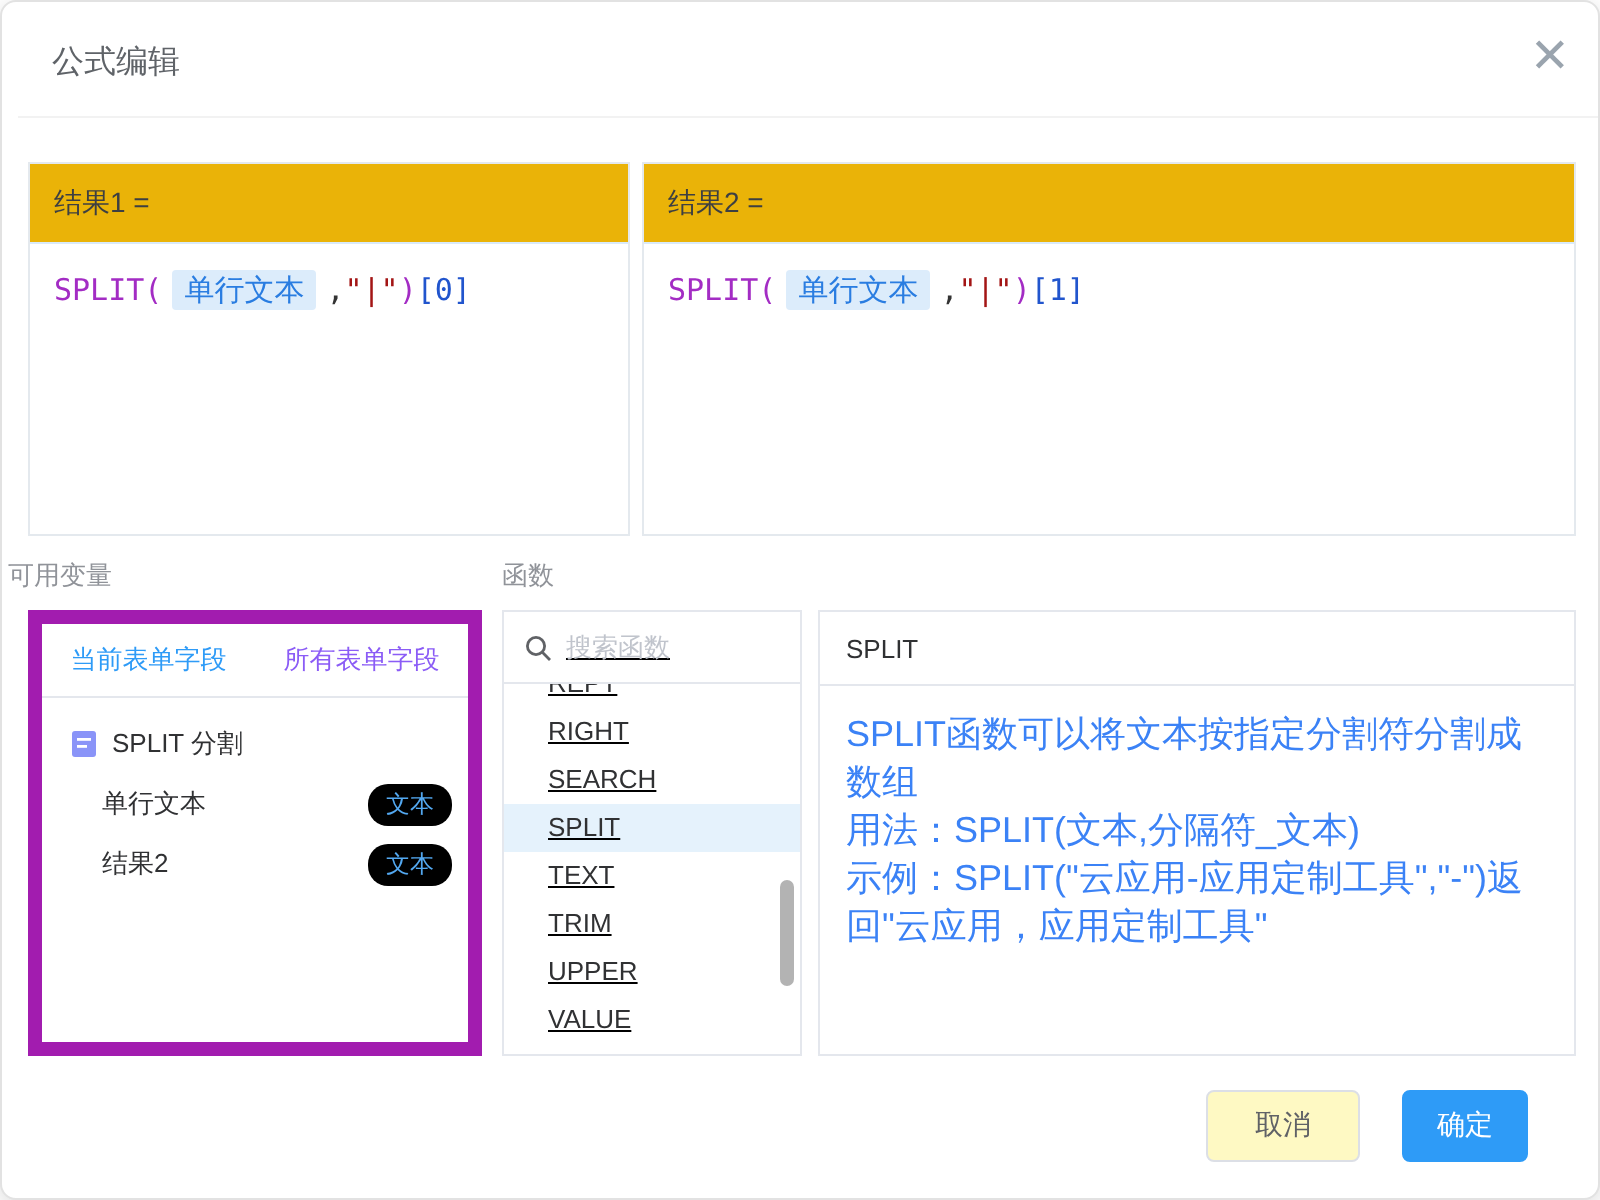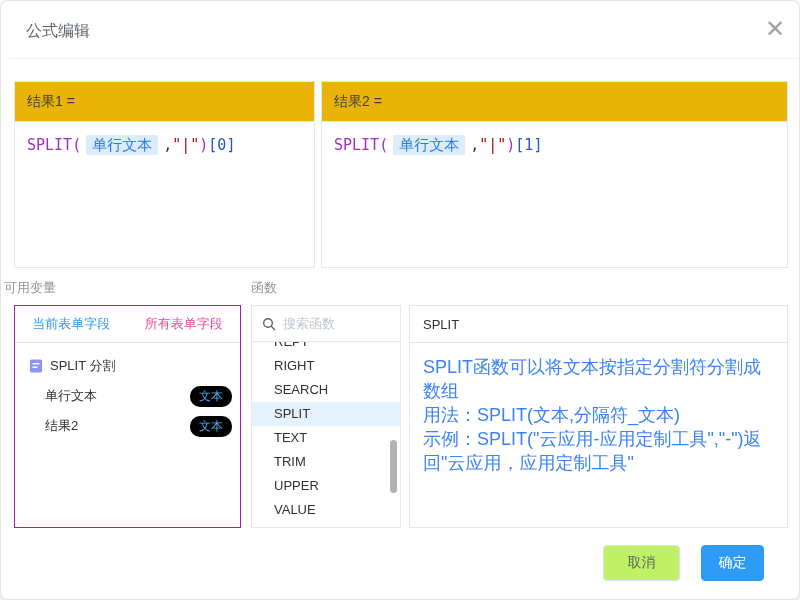--- a/index.html
+++ b/index.html
@@ -25,52 +25,52 @@
   .tok-str   { color:#a31515; }
   .tok-close { color:#a32cc4; }
   .tok-idx   { color:#2155cd; }
 
   
   .sec-label { position:absolute; top:278px; font-size:13px; color:#909399; }
   .sec-label.vars { left:3px; }
   .sec-label.funcs { left:250px; }
 
   
-  .vars-box { position:absolute; left:13px; top:304px; width:227px; height:223px; border:1px solid #a21caf; background:#fff; }
+  .vars-box { position:absolute; left:13px; top:304px; width:227px; height:223px; border:7px solid #a21caf; background:#fff; }
   .vars-tabs { display:flex; height:37px; border-bottom:1px solid #e4e7ed; }
-  .vars-tab { flex:1; display:flex; align-items:center; justify-content:center; font-size:13px; color:#ec4899; cursor:pointer; }
+  .vars-tab { flex:1; display:flex; align-items:center; justify-content:center; font-size:13px; color:#8b5cf6; cursor:pointer; }
   .vars-tab.active { color:#2e9bf7; }
   .tree { padding-top:8px; }
   .tree-row { height:30px; display:flex; align-items:center; padding:0 8px 0 14px; font-size:13px; color:#303133; cursor:pointer; }
   .tree-row.child { padding-left:30px; }
   .tree-row .grow { flex:1; }
   .doc-icon { width:14px; height:14px; margin-right:7px; flex:none; }
   .type-chip { background:#000000; color:#53a8f0; font-size:12px; padding:2px 9px; border-radius:10px; }
 
   
-  .func-box { position:absolute; left:250px; top:304px; width:150px; height:223px; border:1px solid #e4e7ed; background:#fff; overflow:hidden; }
+  .func-box { position:absolute; left:250px; top:304px; width:150px; height:223px; border:1px solid #e4e7ed; background:#fff; overflow:hidden;text-decoration:underline; }
   .func-search { height:36px; border-bottom:1px solid #e4e7ed; display:flex; align-items:center; padding:0 10px; }
   .func-search svg { flex:none; margin-right:7px; }
   .func-search input { border:none; outline:none; width:100%; font-size:13px; color:#303133; font-family:"Liberation Sans", sans-serif; }
   .func-search input::placeholder { color:#c0c4cc; }
   .func-list { position:relative; height:186px; overflow:hidden; }
   .func-item { height:24px; line-height:24px; padding-left:22px; font-size:13px; color:#303133; cursor:pointer; }
   .func-item.clipped { margin-top:-12px; }
   .func-item.selected { background:#e5f2fc; }
   .scroll-thumb { position:absolute; right:3px; top:98px; width:7px; height:53px; background:#b3b3b3; border-radius:4px; cursor:grab; }
 
   
   .desc-box { position:absolute; left:408px; top:304px; width:379px; height:223px; border:1px solid #e4e7ed; background:#fff; }
   .desc-head { height:37px; border-bottom:1px solid #e4e7ed; display:flex; align-items:center; padding-left:13px; font-size:13px; color:#303133; }
   .desc-body { padding:12px 13px; font-size:18px; color:#3b82f6; line-height:24px; }
 
   
   .btn { position:absolute; top:544px; height:36px; border-radius:4px; font-size:14px; cursor:pointer;
          display:flex; align-items:center; justify-content:center; font-family:"Liberation Sans", sans-serif; }
-  .btn-cancel { left:602px; width:77px; background:#bef264; border:1px solid #dcdfe6; color:#606266; }
+  .btn-cancel { left:602px; width:77px; background:#fef9c3; border:1px solid #dcdfe6; color:#606266; }
   .btn-confirm { left:700px; width:63px; background:#2e9bf7; border:1px solid #2e9bf7; color:#fff; }
 </style>
 </head>
 <body>
 
 <div class="dialog">
 
   <div class="dlg-header">
     <div class="dlg-title">公式编辑</div>
     <div class="dlg-close">✕</div>

